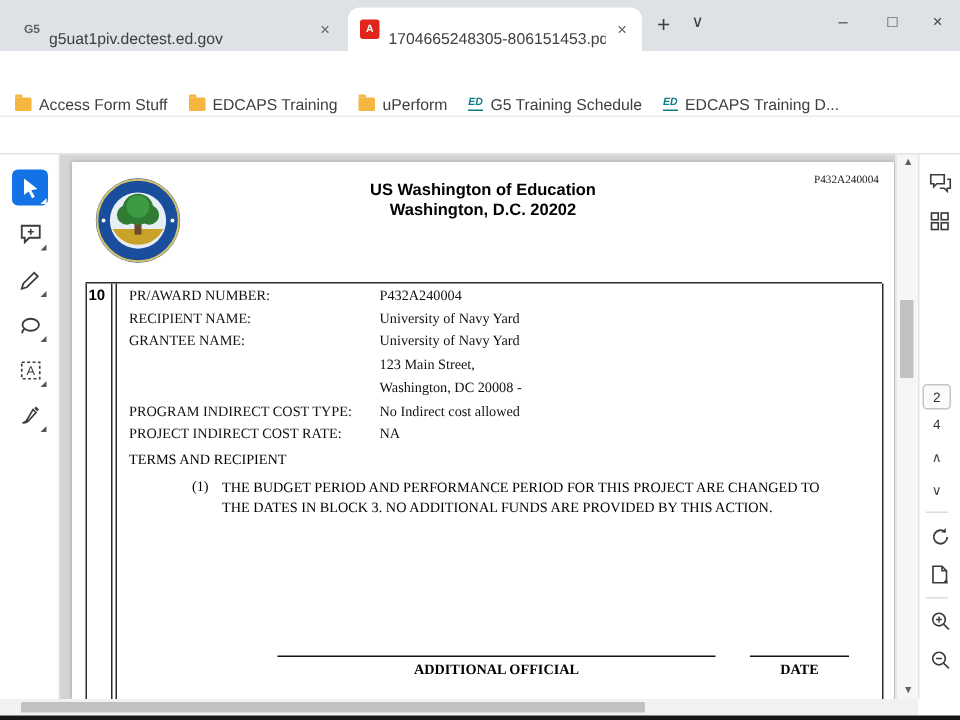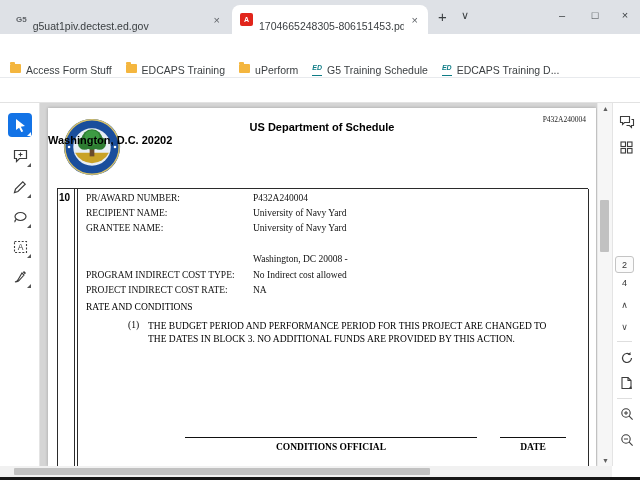--- a/index.html
+++ b/index.html
@@ -25,21 +25,21 @@
   .navic { top:38px; font-size:13px; color:#5f6368; }
   #omnibox { left:88px; top:37px; width:452px; height:22px; background:#eef1f4; border-radius:11px; display:flex; align-items:center; gap:6px; padding:0 10px; }
   #omnibox .exname { font-size:10.5px; color:#202124; white-space:nowrap; }
   #omnibox .exsep { font-size:10.5px; color:#9aa0a6; }
   #omnibox .exurl { font-size:10.5px; color:#5f6368; white-space:nowrap; overflow:hidden; flex:1; }
   .obic { flex:0 0 auto; display:flex; align-items:center; }
   .tbic { top:39px; }
 
   
   #bookbar { left:0; top:62px; width:640px; height:16px; background:#fff; border-bottom:1px solid #e8eaed; display:flex; align-items:center; gap:14px; padding:0 10px; font-size:10.5px; color:#3c4043; }
-  .bkitem { display:flex; gap:5px; white-space:nowrap; }
+  .bkitem { display:flex; align-items:center; gap:5px; white-space:nowrap; }
   .bkfolder { width:11px; height:9px; background:#f4b63f; border-radius:1px; position:relative; flex:0 0 auto; }
   .bkfolder:before { content:""; position:absolute; top:-2px; left:0; width:5px; height:2px; background:#f4b63f; border-radius:1px 1px 0 0; }
   .edlogo { font-size:7px; font-weight:bold; font-style:italic; color:#0e7c86; border-bottom:1px solid #0e7c86; line-height:8px; flex:0 0 auto; }
 
   
   #acrobar { left:0; top:78px; width:640px; height:25px; background:#fff; border-bottom:1px solid #e2e2e2; }
   #adobelogo { left:8px; top:81px; width:19px; height:19px; background:#eb1000; border-radius:4px; display:flex; align-items:center; justify-content:center; }
   .acdiv { top:83px; width:1px; height:15px; background:#dcdcdc; }
   #toolsbtn { left:44px; top:81px; display:flex; align-items:center; gap:6px; font-size:11.5px; color:#2c2c2c; height:19px; }
   #doccrumb { left:150px; top:81px; width:260px; height:19px; display:flex; align-items:center; justify-content:center; gap:5px; font-size:10.5px; color:#4b4b4b; }
@@ -52,21 +52,21 @@
   #main { left:0; top:103px; width:640px; height:363px; background:#d5d5d5; }
   #lsidebar { left:0; top:103px; width:40px; height:363px; background:#fff; border-right:1px solid #e4e4e4; }
   .ltool { left:8px; width:24px; height:24px; display:flex; align-items:center; justify-content:center; border-radius:4px; position:absolute; }
   .ltool.active { background:#1373e6; }
   .subtri { position:absolute; right:1px; bottom:1px; width:0; height:0; border-left:4px solid transparent; border-bottom:4px solid #555; }
   .ltool.active .subtri { border-bottom-color:#fff; }
 
   #page { left:48px; top:108px; width:548px; height:358px; background:#fff; box-shadow:0 0 3px rgba(0,0,0,.25); }
   #page * { position:absolute; }
   .hdrorg { left:0; right:0; top:13px; text-align:center; font-size:11px; font-weight:bold; color:#000; }
-  .hdrcity { left:0; right:0; top:26px; font-size:11px; font-weight:bold; }
+  .hdrcity { left:0; right:0; top:26px; text-align:center; font-size:11px; font-weight:bold; }
   .awardref { right:10px; top:7px; font-family:"Liberation Serif",serif; font-size:7.5px; color:#222; }
   .gantitle { left:0; right:0; top:51px; text-align:center; font-size:13.5px; font-weight:bold; letter-spacing:.5px; }
   .toprule { left:9px; width:531px; top:80px; border-top:1.5px solid #2b2b2b; }
   .vline { width:0; top:81px; bottom:0; border-left:1.2px solid #2b2b2b; }
   .blocknum { left:11px; top:84px; font-size:10px; font-weight:bold; }
   .frow { left:0; right:0; height:14px; font-family:"Liberation Serif",serif; font-size:9.5px; color:#111; }
   .flabel { left:38px; }
   .fvalue { left:205px; }
   .termstitle { left:38px; top:194px; font-family:"Liberation Serif",serif; font-size:9.5px; }
   .termnum { left:80px; top:212px; font-family:"Liberation Serif",serif; font-size:9.5px; }
@@ -298,21 +298,21 @@
         <rect x="29.5" y="30" width="5" height="12" fill="#6b4a2b"></rect>
         <circle cx="32" cy="24" r="11" fill="#2e7d32"></circle>
         <circle cx="24" cy="28" r="7" fill="#2e7d32"></circle>
         <circle cx="40" cy="28" r="7" fill="#2e7d32"></circle>
         <circle cx="32" cy="22" r="8" fill="#3d9b43"></circle>
         <circle cx="7.5" cy="32" r="1.4" fill="#fff"></circle>
         <circle cx="56.5" cy="32" r="1.4" fill="#fff"></circle>
       </svg>
     </span>
     <span class="awardref">P432A240004</span>
-    <div class="hdrorg">US Department of Schedule</div>
+    <div class="hdrorg">US Washington of Education</div>
     <div class="hdrcity">Washington, D.C. 20202</div>
 
     <div class="toprule"></div>
     <div class="vline" style="left:9px"></div>
     <div class="vline" style="left:26px"></div>
     <div class="vline" style="left:29px"></div>
     <div class="vline" style="left:540px"></div>
     <div class="blocknum">10</div>
 
     <div class="frow" style="top:85px">
@@ -320,40 +320,44 @@
         <span class="fvalue">P432A240004</span>
       </div>
     <div class="frow" style="top:100px">
         <span class="flabel">RECIPIENT NAME:</span>
         <span class="fvalue">University of Navy Yard</span>
       </div>
     <div class="frow" style="top:115px">
         <span class="flabel">GRANTEE NAME:</span>
         <span class="fvalue">University of Navy Yard</span>
       </div>
+    <div class="frow" style="top:131px">
+        <span class="flabel"></span>
+        <span class="fvalue">123 Main Street,</span>
+      </div>
     <div class="frow" style="top:146px">
         <span class="flabel"></span>
         <span class="fvalue">Washington, DC 20008 -</span>
       </div>
     <div class="frow" style="top:177px">
         <span class="flabel">PROJECT INDIRECT COST RATE:</span>
         <span class="fvalue">NA</span>
       </div>
     <div class="frow" style="top:162px">
         <span class="flabel">PROGRAM INDIRECT COST TYPE:</span>
         <span class="fvalue">No Indirect cost allowed</span>
       </div>
 
-    <div class="termstitle">RATE AND CONDITIONS</div>
+    <div class="termstitle">TERMS AND RECIPIENT</div>
     <div class="termnum">(1)</div>
     <div class="termtext">THE BUDGET PERIOD AND PERFORMANCE PERIOD FOR THIS PROJECT ARE CHANGED TO THE DATES IN BLOCK 3. NO ADDITIONAL FUNDS ARE PROVIDED BY THIS ACTION.</div>
 
     <div class="sigline1"></div>
     <div class="sigline2"></div>
-    <div class="siglab1">CONDITIONS OFFICIAL</div>
+    <div class="siglab1">ADDITIONAL OFFICIAL</div>
     <div class="siglab2">DATE</div>
   </div>
 
   <div id="vscroll" class="abs">
     <div class="scrar" style="position:absolute;top:2px">▲</div>
     <div class="scrar" style="position:absolute;bottom:2px">▼</div>
   </div>
   <div id="vthumb" class="abs"></div>
 
   <div id="rpanel" class="abs"></div>

